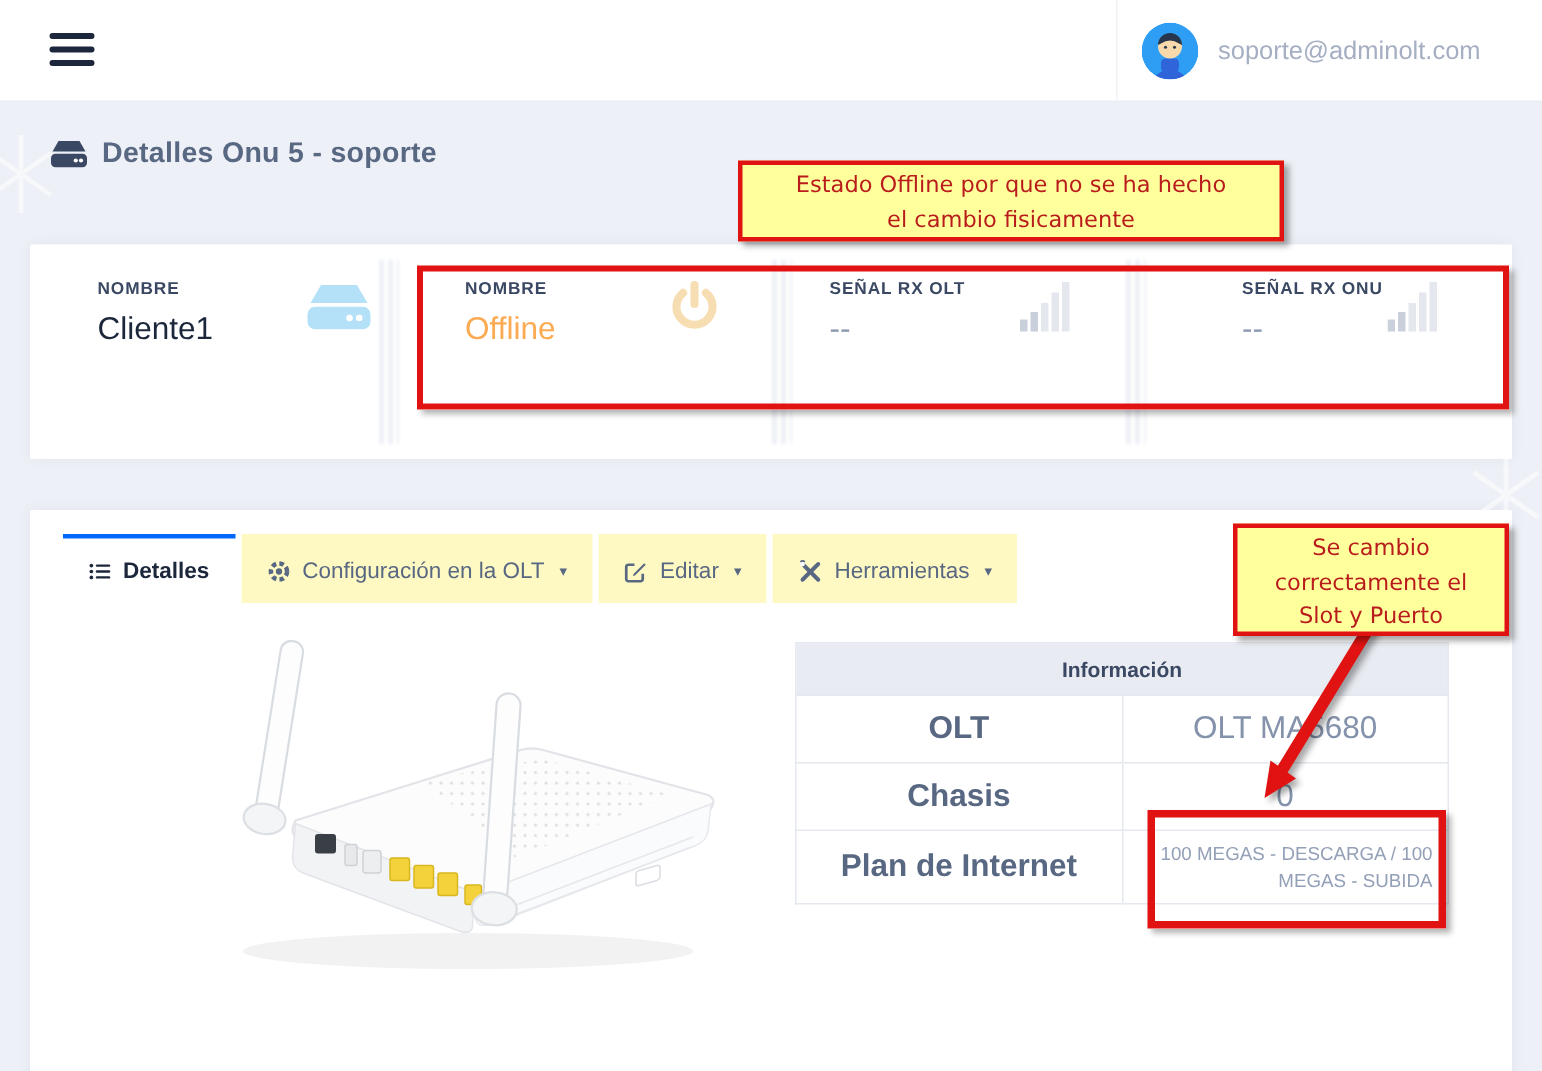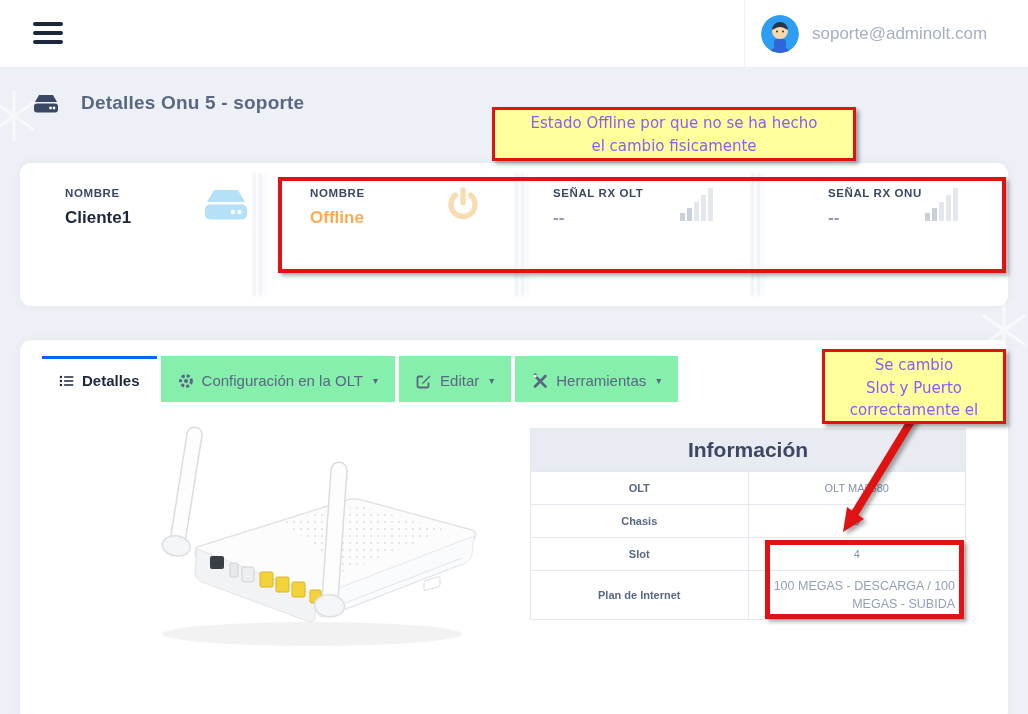--- a/index.html
+++ b/index.html
@@ -13,64 +13,64 @@
   .topbar{ position:absolute; top:0; left:0; width:100%; height:68px; background:#fff;
            border-bottom:1px solid #e9edf4; z-index:5; }
   .hamburger{ position:absolute; left:33px; top:22px; width:30px; cursor:pointer; }
   .hamburger span{ display:block; height:4px; background:#1c273c; border-radius:2px; margin-bottom:5px; }
   .userbox{ position:absolute; right:0; top:0; height:67px; width:284px;
             border-left:1px solid #eef1f6; display:flex; align-items:center; gap:13px; padding-left:16px; cursor:pointer; }
   .avatar{ width:38px; height:38px; border-radius:50%; overflow:hidden; flex:0 0 auto; }
   .email{ color:#a5aec2; font-size:17px; }
 
   
-  .page-title{ position:absolute; left:33px; top:92px; display:flex; align-items:flex-end; gap:22px; z-index:2;}
+  .page-title{ position:absolute; left:33px; top:92px; display:flex; align-items:center; gap:9px; z-index:2;}
   .page-title .txt{ font-size:19px; font-weight:bold; color:#596882; letter-spacing:.2px; }
 
   
-  .card{ position:absolute; background:#fff; border-radius:11px; box-shadow:0 0 10px rgba(28,39,60,.05); }
+  .card{ position:absolute; background:#fff; border-radius:1px; box-shadow:0 0 10px rgba(28,39,60,.05); }
   .card1{ left:20px; top:163px; width:988px; height:143px; }
   .card2{ left:20px; top:340px; width:988px; height:382px; }
 
   
   .metric{ position:absolute; top:24px; }
   .metric .label{ font-size:11.5px; font-weight:bold; color:#3b4863; letter-spacing:.6px; margin-bottom:9px; }
-  .metric .value{ font-size:17px; font-weight:bold; color:#1c273c; }
+  .metric .value{ font-size:21px; font-weight:normal; color:#1c273c; }
   .value.muted{ color:#8f9bb3; }
   .value.warn{ color:#fcab53; }
   .m-icon{ position:absolute; top:24px; }
   .divider{ position:absolute; top:10px; bottom:10px; width:16px;
             background:repeating-linear-gradient(90deg,#ffffff 0 3px,#eceff5 3px 6px);
             filter:blur(1.2px); opacity:.9; }
 
   
-  .note{ position:absolute; background:#ffff9c; border:3px solid #e11212; color:#8b5cf6;
+  .note{ position:absolute; background:#ffff9c; border:3px solid #e11212; color:#b91c1c;
          font-family:"DejaVu Sans", sans-serif; font-size:15px; text-align:center;
          line-height:1.5; z-index:30; box-shadow:3px 3px 4px rgba(0,0,0,.35); padding-top:2px;}
   .note1{ left:492px; top:107px; width:364px; height:54px; }
   .note2{ left:822px; top:349px; width:184px; height:75px; }
   .redbox{ position:absolute; border:4px solid #e11212; z-index:25;
            box-shadow:3px 3px 4px rgba(0,0,0,.3); background:transparent; }
   .redbox1{ left:278px; top:177px; width:728px; height:96px; }
   .redbox2{ left:765px; top:540px; width:199px; height:79px; border-width:5px; }
   .arrow-layer{ position:absolute; left:0; top:0; width:1028px; height:714px; z-index:28; pointer-events:none; }
 
   
   .tabs{ position:absolute; left:22px; top:16px; display:flex; gap:4px; }
   .tab{ height:46px; display:flex; align-items:center; gap:8px; padding:0 17px;
-        background:#86efac; color:#596882; font-size:15px; border-top:3px solid transparent; cursor:pointer; }
+        background:#fef9c3; color:#596882; font-size:15px; border-top:3px solid transparent; cursor:pointer; }
   .tab.active{ background:#fff; border-top:3px solid #0168fa; color:#1c273c; font-weight:bold; }
   .tab .caret{ font-size:10px; color:#596882; margin-left:2px; }
 
   
   .info-table{ position:absolute; left:510px; top:88px; width:436px;
                border-collapse:collapse; table-layout:fixed; }
   .info-table th, .info-table td{ border:1px solid #e4e8ef; text-align:center; vertical-align:middle; }
-  .info-table th{ background:#e8ebf1; color:#3b4863; font-size:21px; font-weight:bold; padding:9px 6px; }
-  .info-table td{ padding:10px 6px; font-size:11px; }
+  .info-table th{ background:#e8ebf1; color:#3b4863; font-size:14px; font-weight:bold; padding:9px 6px; }
+  .info-table td{ padding:10px 6px; font-size:21px; }
   .info-table td.lbl{ font-weight:bold; color:#596882; width:53%; }
   .info-table td.val{ color:#8492ab; }
   .info-table tr.plan td{ padding:6px 10px; }
   .info-table tr.plan td.val{ font-size:12.5px; line-height:1.45; color:#93a0b8;text-align:right; }
 
   .router{ position:absolute; left:62px; top:82px; }
 
   .sparkle{ position:absolute; opacity:.55; z-index:1; }
 </style>
 </head>
@@ -266,44 +266,40 @@
       </thead>
       <tbody>
         <tr>
           <td class="lbl">OLT</td>
           <td class="val">OLT MA5680</td>
         </tr>
         <tr>
           <td class="lbl">Chasis</td>
           <td class="val">0</td>
         </tr>
-        <tr>
-          <td class="lbl">Slot</td>
-          <td class="val">4</td>
-        </tr>
         <tr class="plan">
           <td class="lbl">Plan de Internet</td>
           <td class="val">100 MEGAS - DESCARGA / 100 MEGAS - SUBIDA</td>
         </tr>
       </tbody>
     </table>
   </div>
 
   <div class="redbox redbox1"></div>
   <div class="redbox redbox2"></div>
 
   <div class="note note1">
     <div>Estado Offline por que no se ha hecho</div>
     <div>el cambio fisicamente</div>
   </div>
 
   <div class="note note2">
     <div>Se cambio</div>
+    <div>correctamente el</div>
     <div>Slot y Puerto</div>
-    <div>correctamente el</div>
   </div>
 
   <svg class="arrow-layer">
     <g filter="drop-shadow(3px 3px 2px rgba(0,0,0,0.35))">
       <line x1="916" y1="413" x2="855" y2="513" stroke="#e11212" stroke-width="8" stroke-linecap="round"></line>
       <polygon points="843,532 864,519 847,507" fill="#e11212"></polygon>
     </g>
   </svg>
 
 </div>

